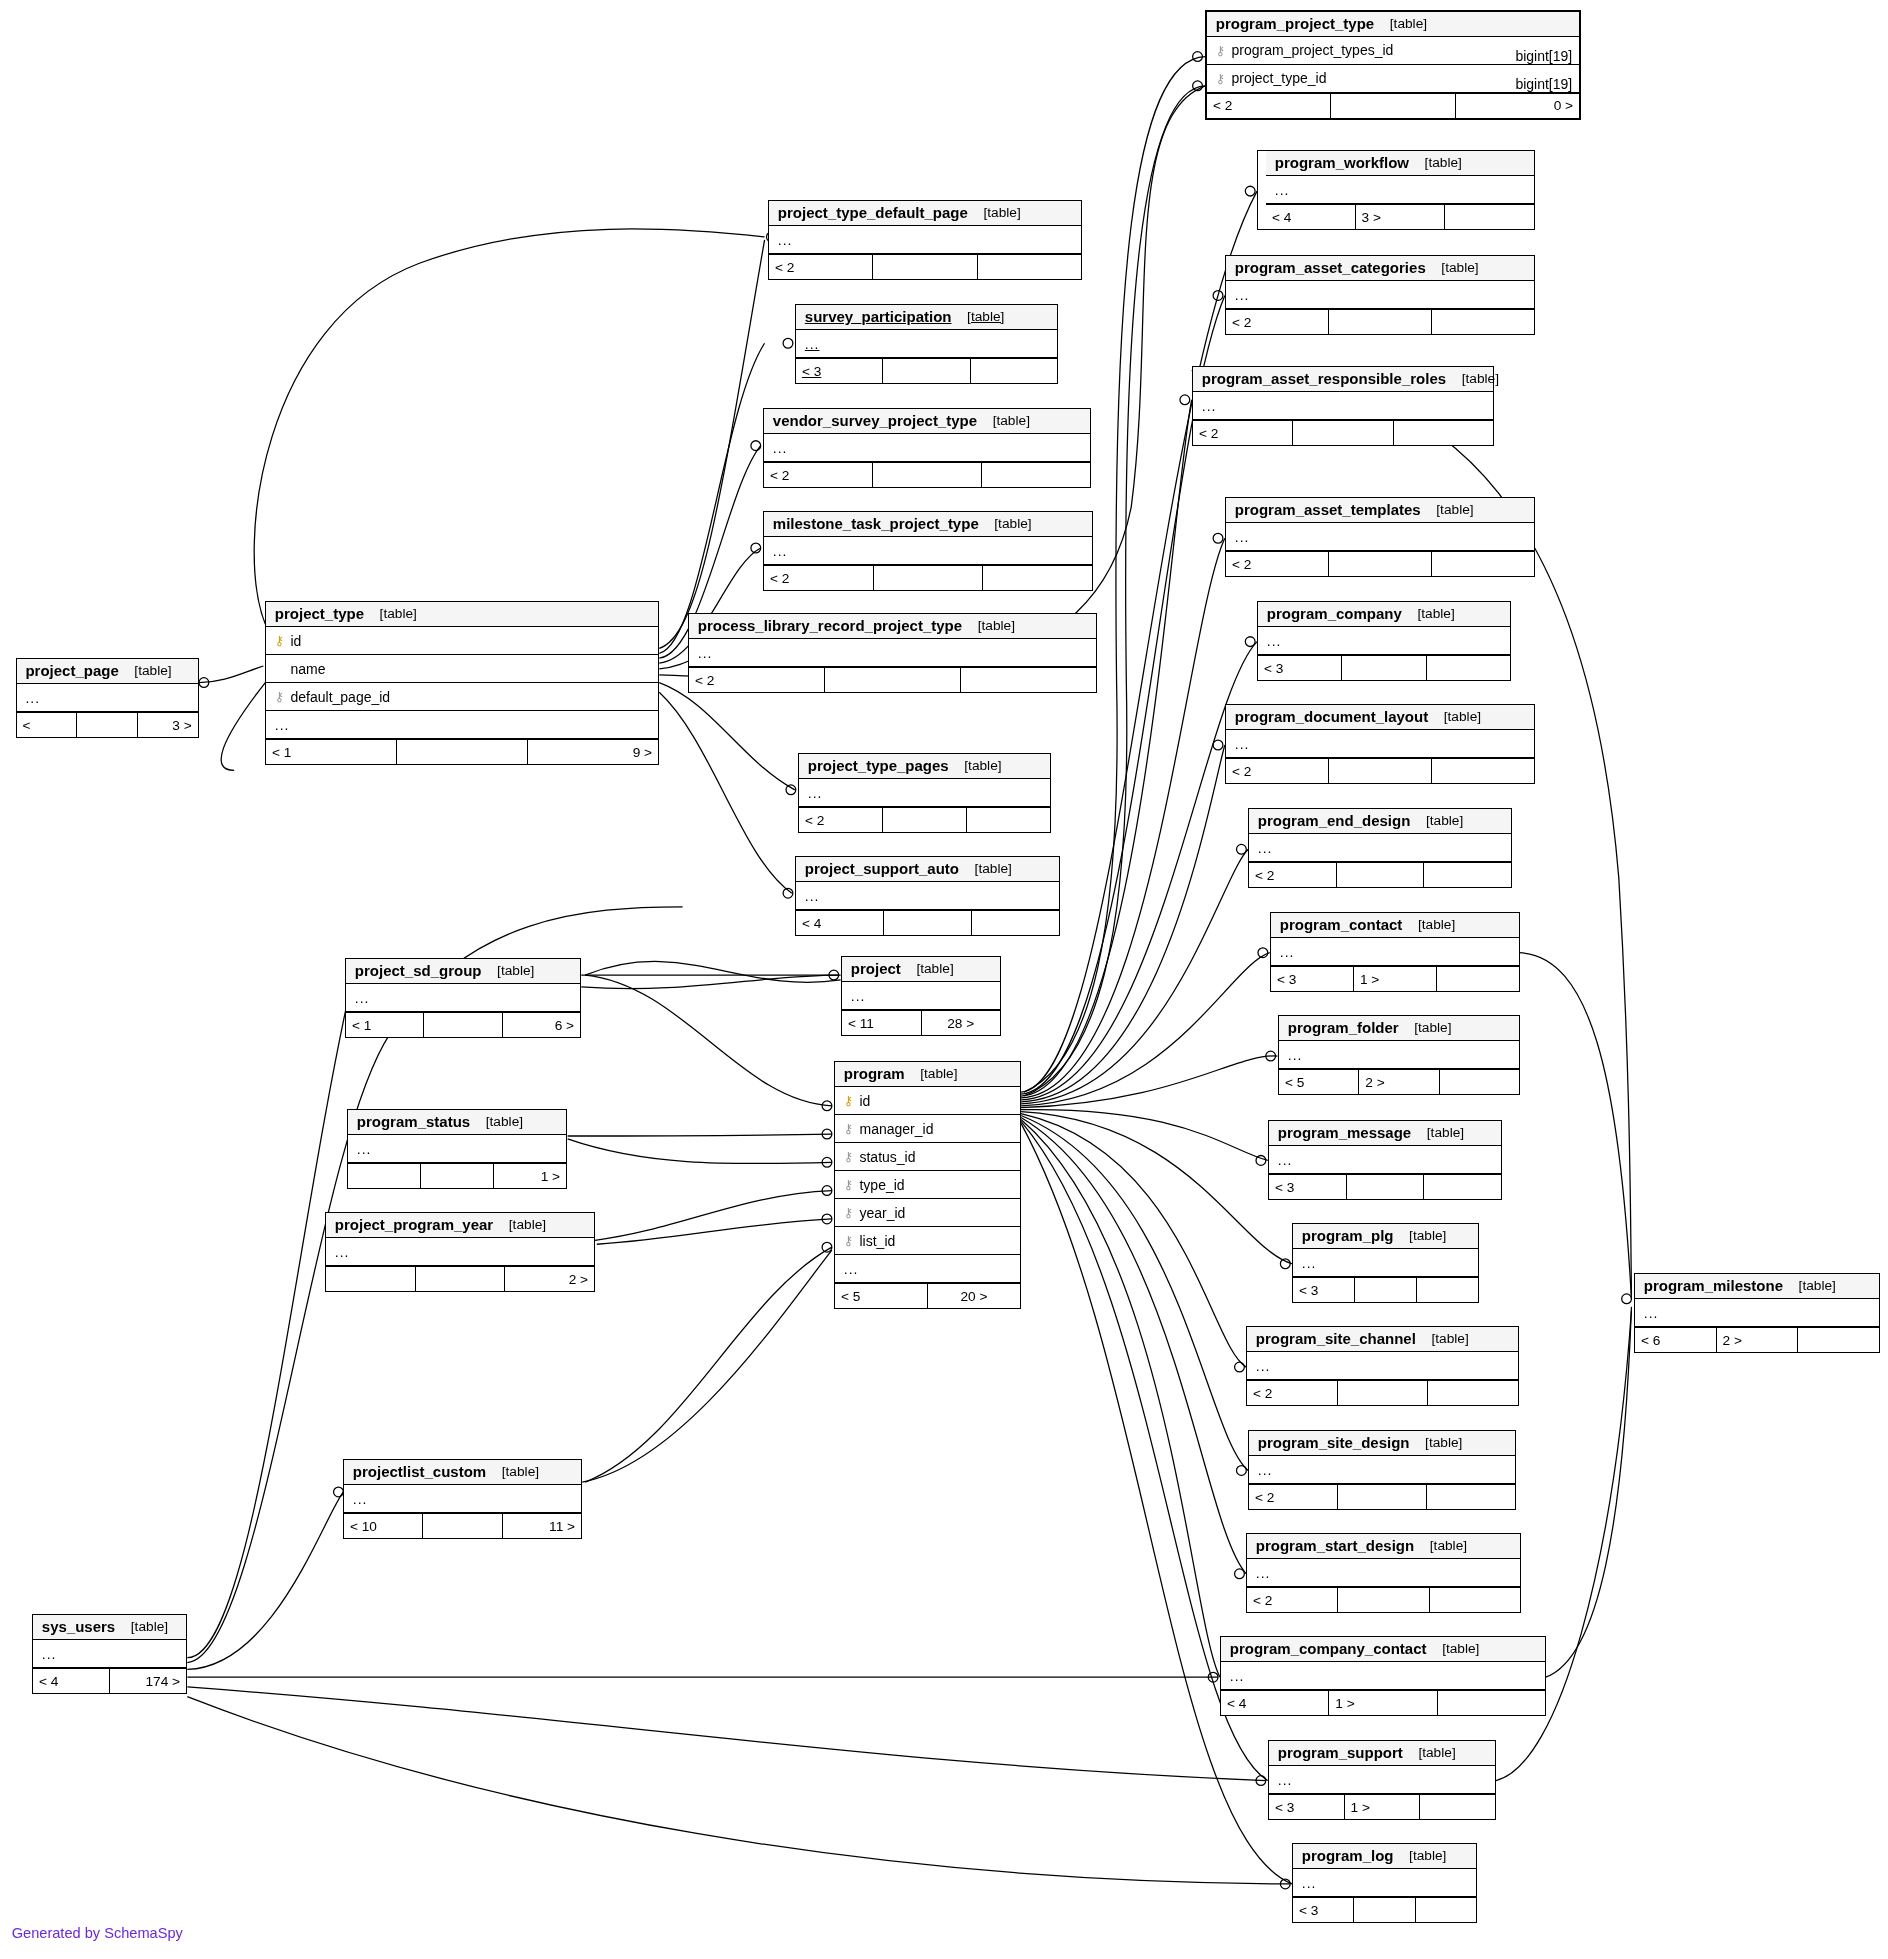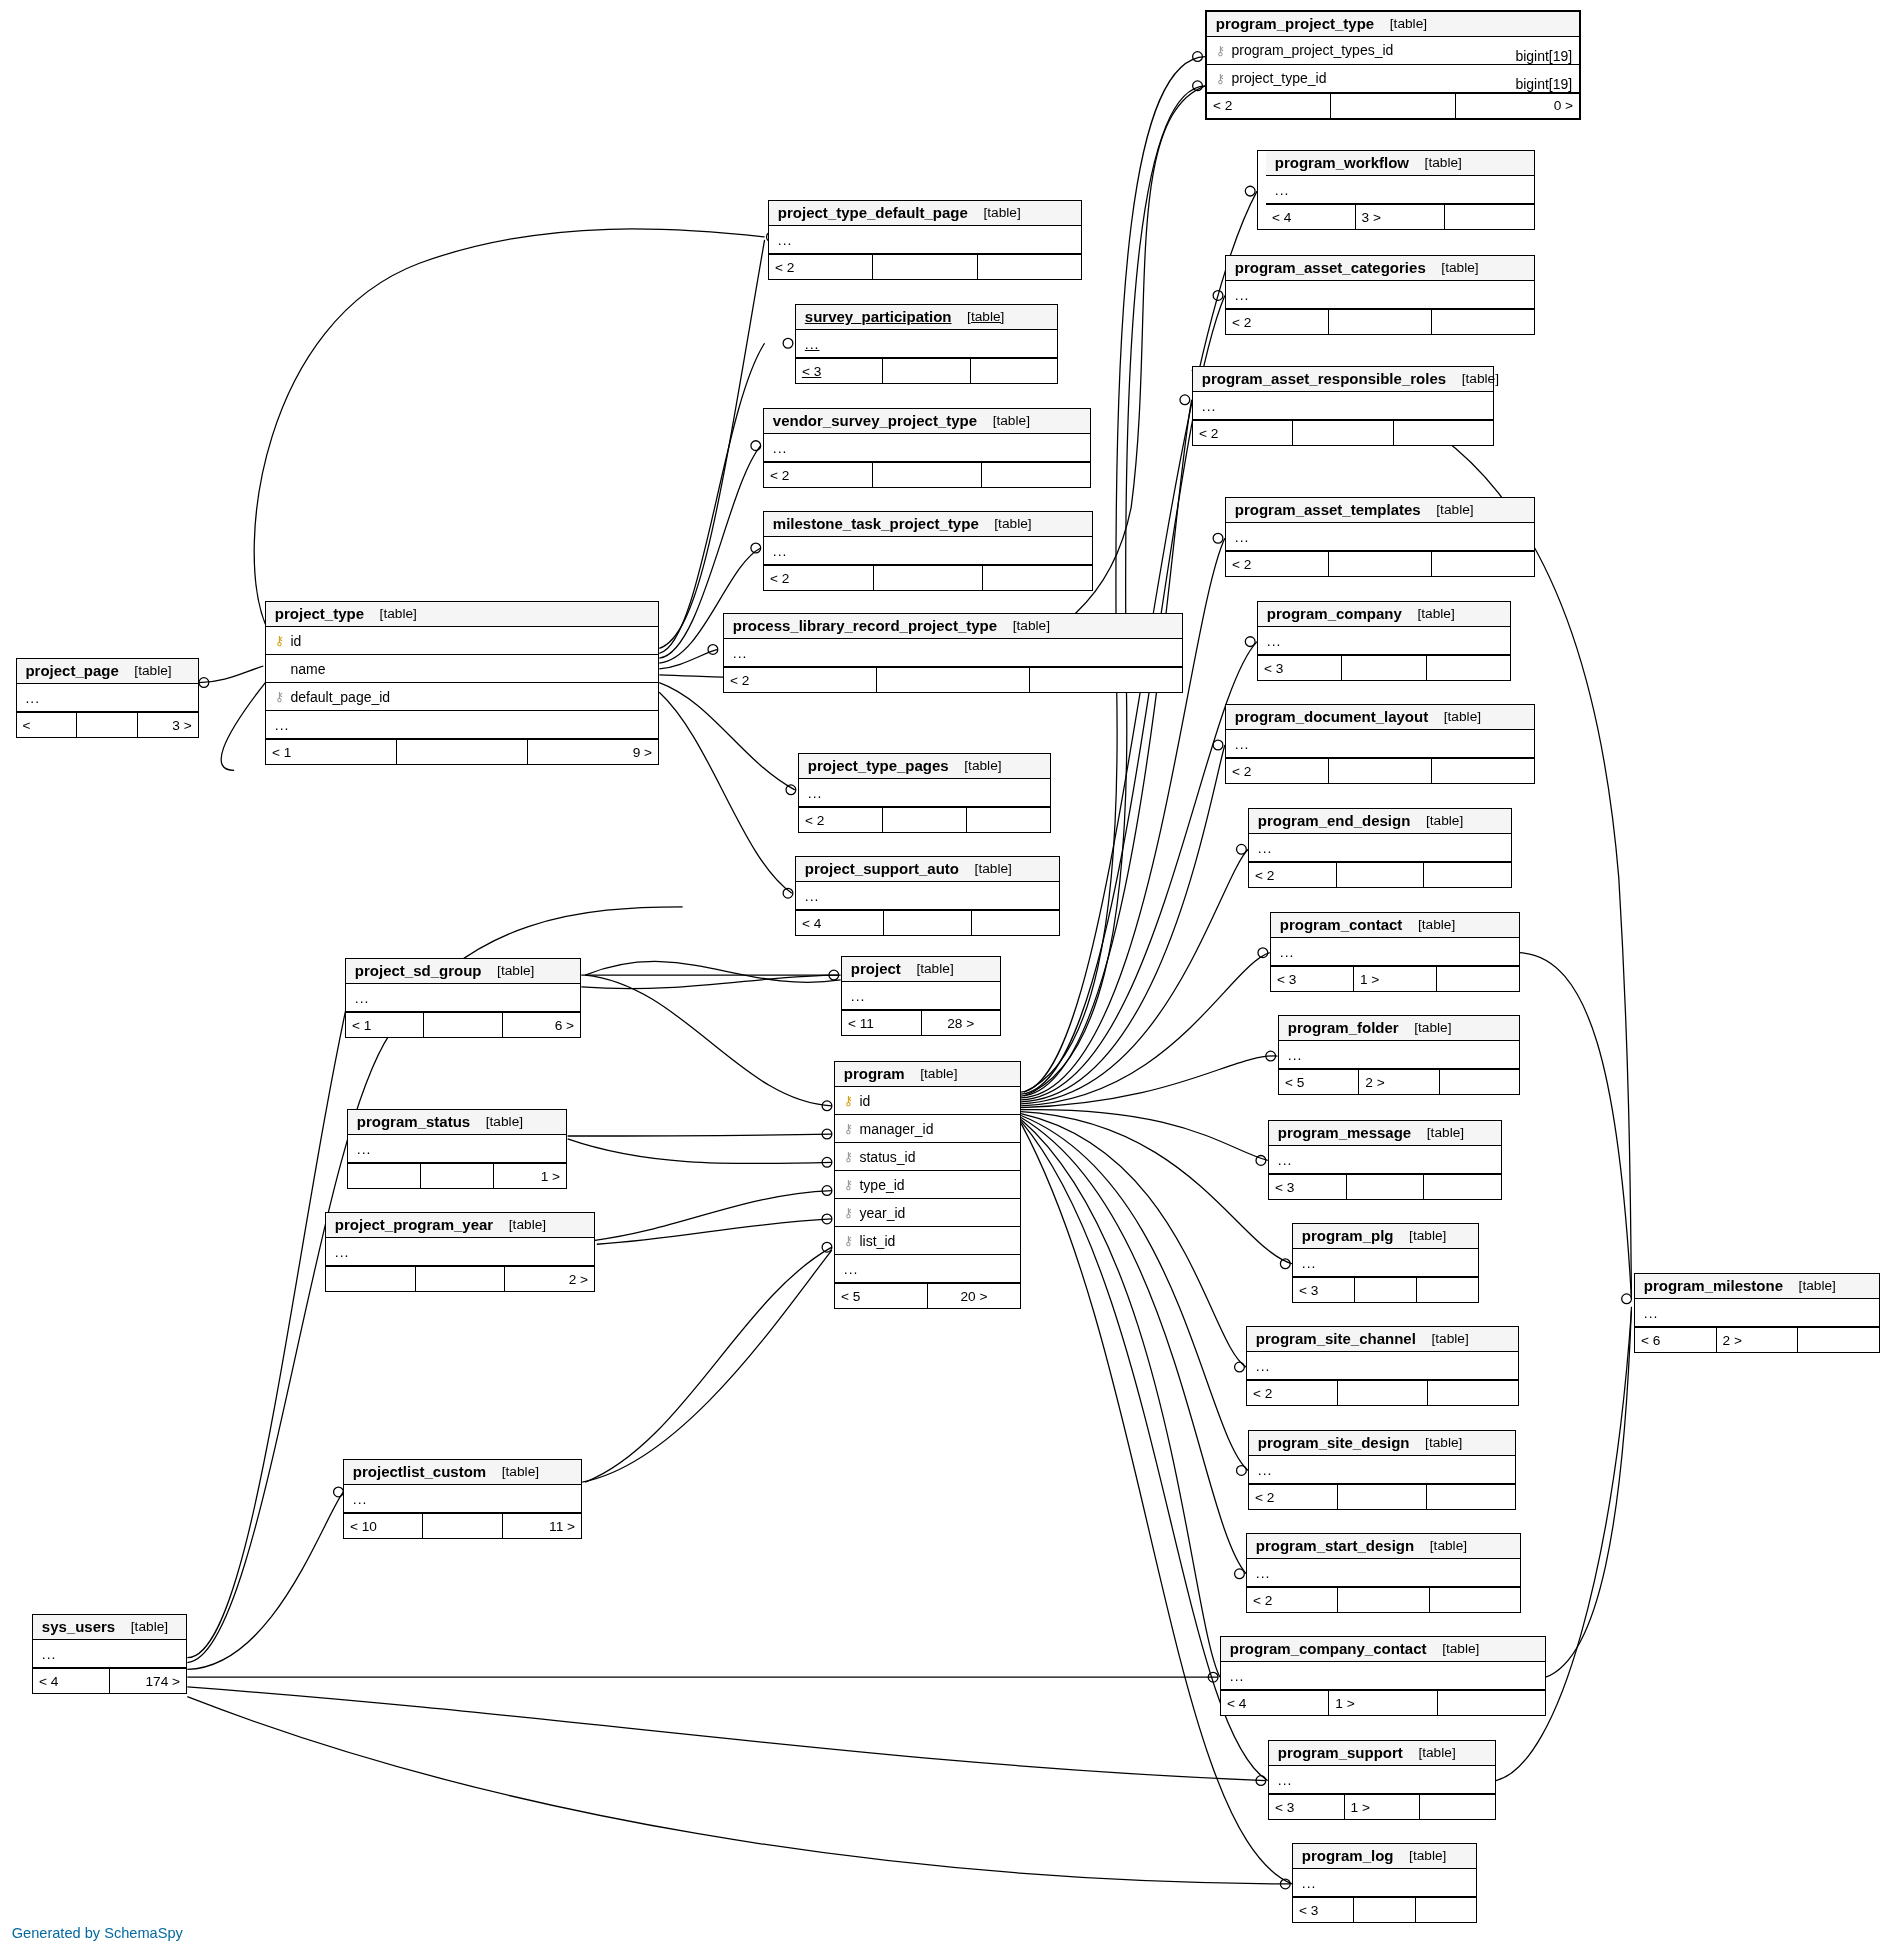--- a/index.html
+++ b/index.html
@@ -112,21 +112,21 @@
     justify-content: flex-start;
   }
   .tn-footer .cell.mid {
     justify-content: center;
   }
   #footer-credit {
     position: absolute;
     left: 11.7px;
     top: 1925px;
     font-size: 14.6px;
-    color: #0369a1;
+    color: #6d28d9;
   }
 </style>
 </head>
 <body>
 
 <div id="canvas">
 
   <svg id="edges" viewBox="0 0 1936 2009">
     <g fill="none" stroke="#000" stroke-width="1.3">
 
@@ -534,21 +534,21 @@
       <span class="tn-tag">[table]</span>
     </div>
     <div class="tn-row ellipsis">...</div>
     <div class="tn-footer">
       <div class="cell left">&lt; 2</div>
       <div class="cell"></div>
       <div class="cell"></div>
     </div>
   </div>
 
-  <div class="table-node" style="left:723px; top:613px; width:460px;">
+  <div class="table-node" style="left:688px; top:613px; width:409px;">
     <div class="tn-title">
       <span class="tn-name">process_library_record_project_type</span>
       <span class="tn-tag">[table]</span>
     </div>
     <div class="tn-row ellipsis">...</div>
     <div class="tn-footer">
       <div class="cell left">&lt; 2</div>
       <div class="cell"></div>
       <div class="cell"></div>
     </div>

